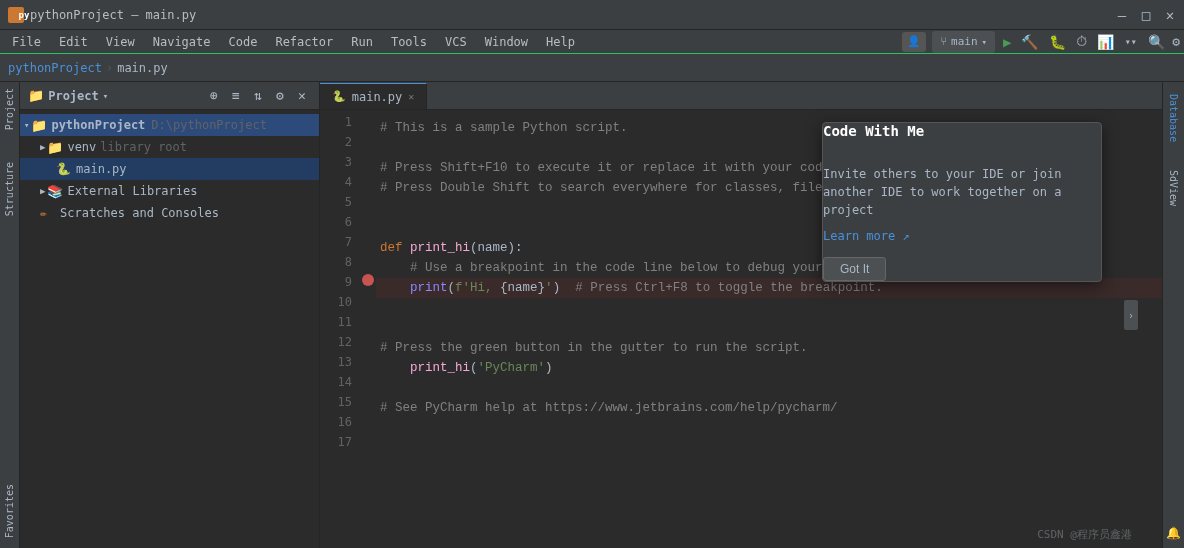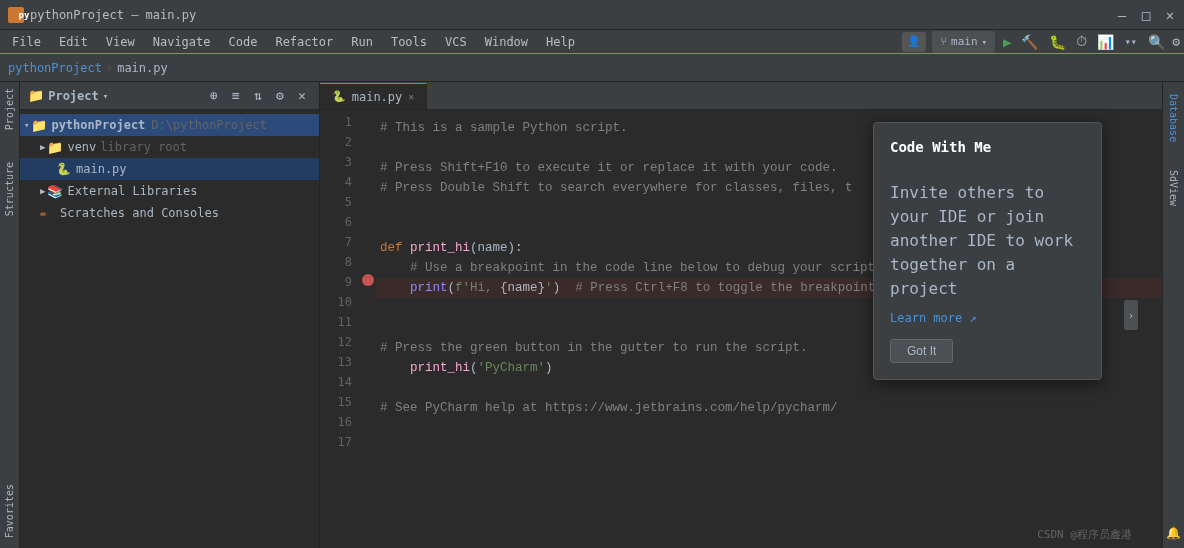--- a/index.html
+++ b/index.html
@@ -312,36 +312,36 @@
       top: 0;
       left: 0;
       right: 0;
       bottom: 0;
       pointer-events: none;
     }
     .popup {
       position: absolute;
       top: 40px;
       right: 60px;
-      width: 229px;
+      width: 280px;
       background: #3c3f41;
       border: 1px solid #555;
       border-radius: 4px;
-      padding: 16px;
+      padding: 0;
       pointer-events: all;
       box-shadow: 0 4px 16px rgba(0,0,0,0.5);
     }
     .popup-title {
       font-size: 14px;
       font-weight: bold;
       color: #ffffff;
       margin-bottom: 10px;
     }
     .popup-desc {
-      font-size: 16px;
+      font-size: 12px;
       color: #a9b7c6;
       line-height: 1.5;
       margin-bottom: 10px;
       margin-top: 26px;
     }
     .popup-link {
       font-size: 12px;
       color: #4a90d9;
       cursor: pointer;
       margin-bottom: 14px;

